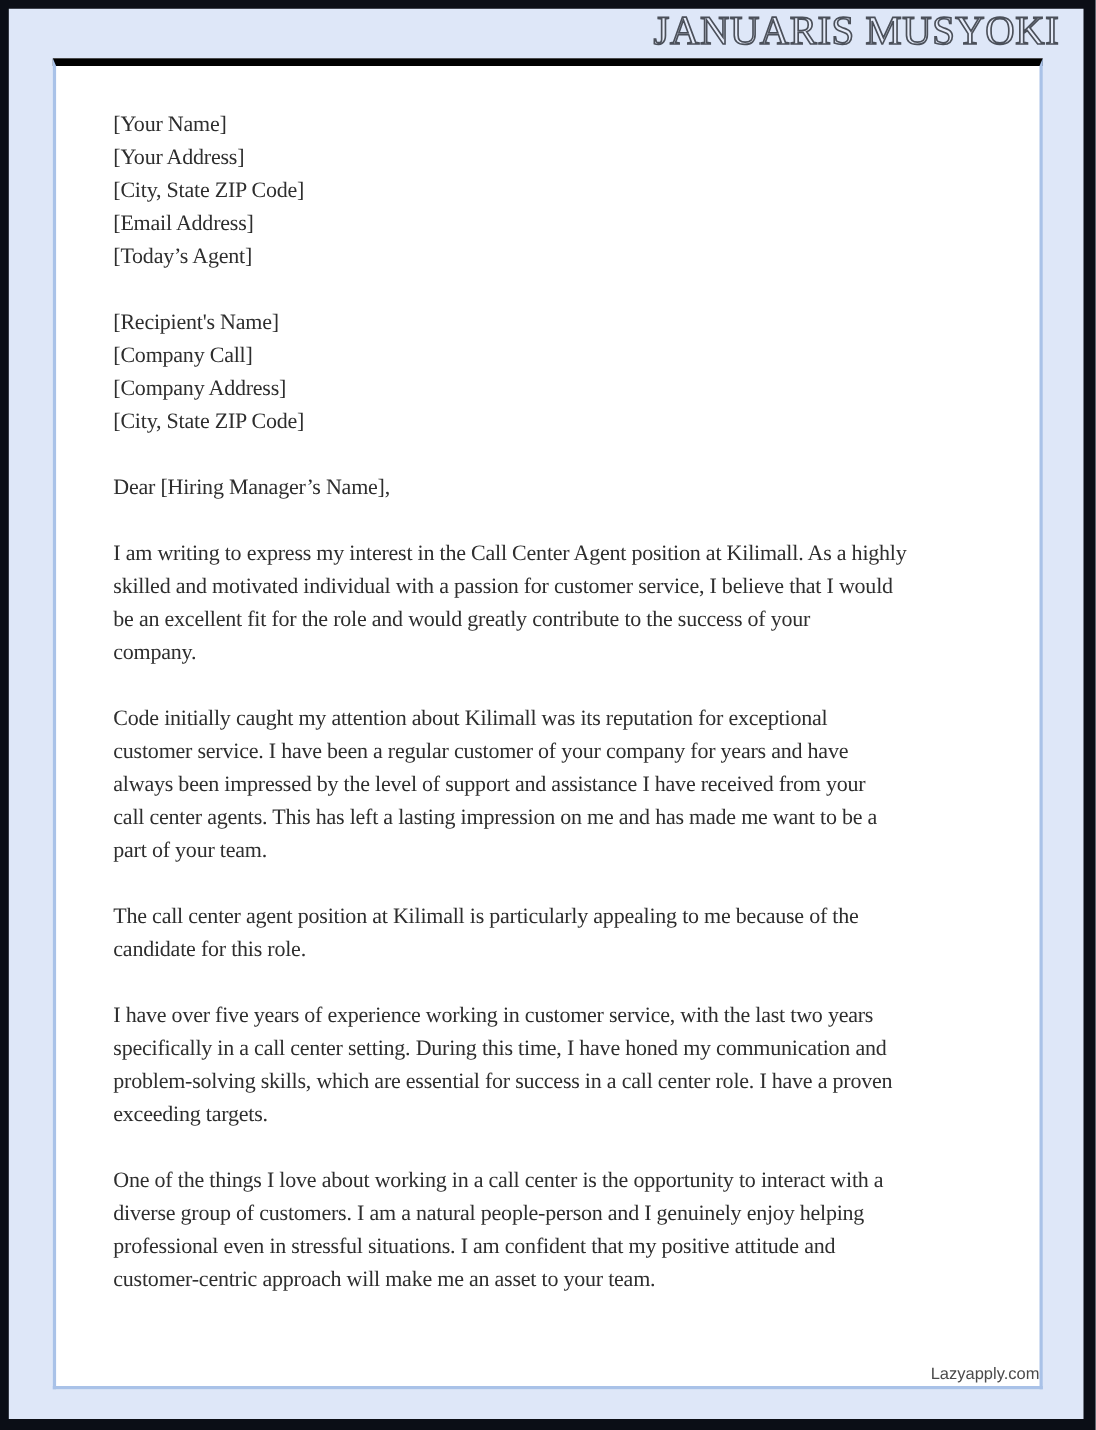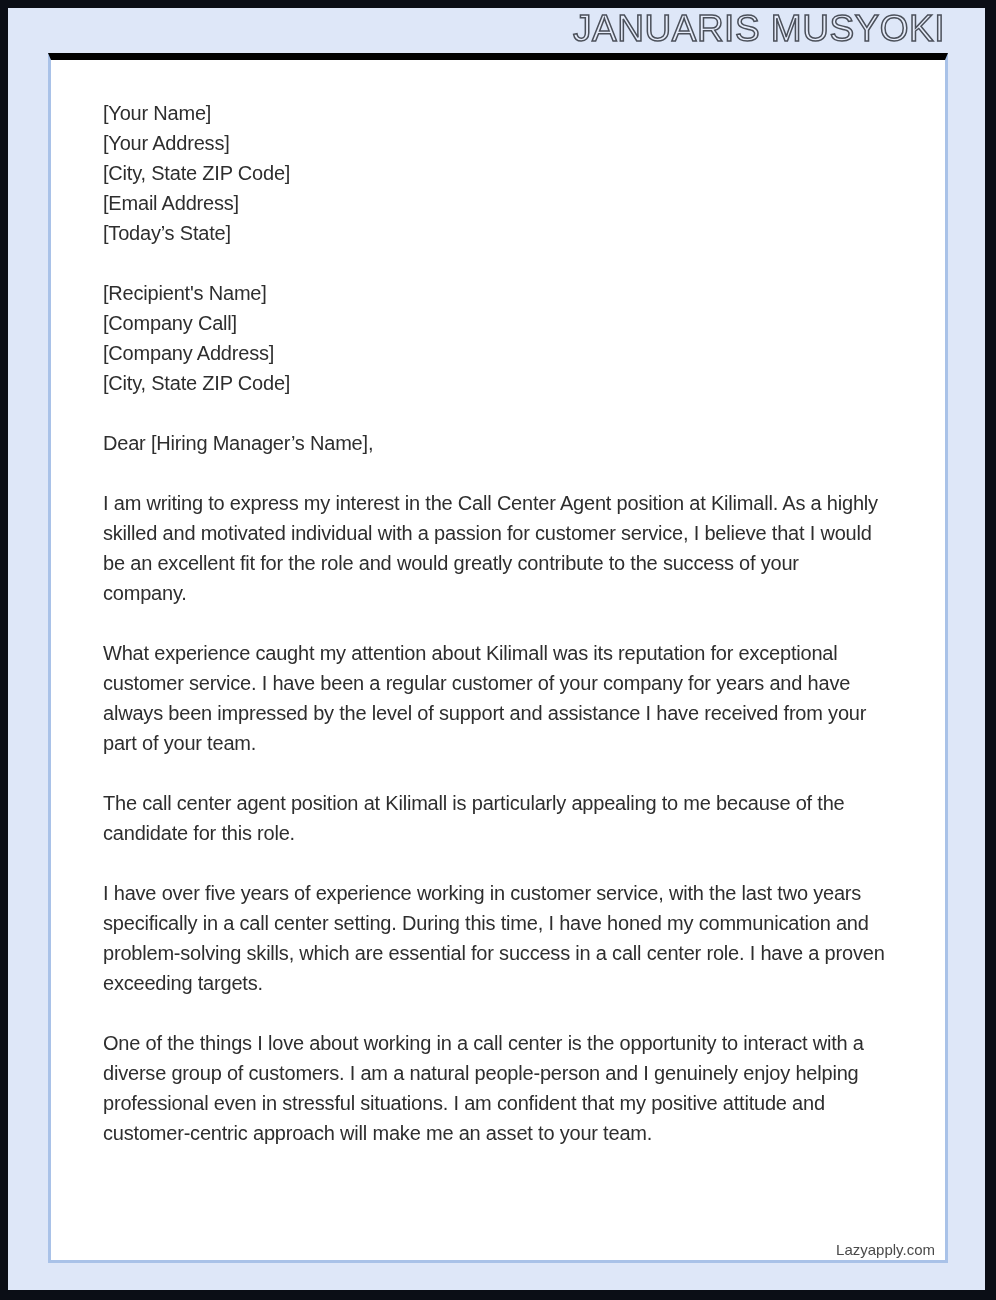--- a/index.html
+++ b/index.html
@@ -18,29 +18,30 @@
     box-sizing: border-box;
     border-style: solid;
     border-color: var(--frame, #0b0e16);
     border-width: 8px 11px 10px 8px;
     pointer-events: none;
     z-index: 10;
   }
   .brand {
     position: absolute;
     top: 7px;
-    right: 51px;
+    right: 33px;
     font-size: 37px;
     line-height: 44px;
     font-weight: 400;
     letter-spacing: 0.5px;
     color: var(--heading_fill, #e6ecfa);
     -webkit-text-stroke: 1.5px var(--heading_outline, #4b505a);
     white-space: nowrap;
     z-index: 2;
+    font-family: Liberation Serif, serif;
   }
   .paper {
     position: absolute;
     left: 48px;
     top: 53px;
     width: 900px;
     height: 1210px;
     box-sizing: border-box;
     background: var(--paper, #ffffff);
     border: 3px solid var(--paper_border, #a9c2e8);
@@ -50,26 +51,27 @@
   .content {
     padding: 38px 0 0 52px;
     color: var(--body_text, #2e2e2e);
     font-size: 20px;
   }
   .line {
     height: 30px;
     line-height: 30px;
     white-space: nowrap;
     letter-spacing: -0.2px;
+    font-family: Liberation Serif, serif;
   }
   .block, .salutation-wrap, .para { margin: 0 0 30px 0; }
   .para:last-child { margin-bottom: 16px; }
   .watermark {
     position: absolute;
-    right: 10px;
+    right: 0;
     bottom: 0px;
     font-size: 15px;
     line-height: 20px;
     color: var(--watermark_text, #4a4a4a);
     background: transparent;
     text-decoration: none;
     cursor: pointer;
   }
 </style>
 </head>
@@ -78,21 +80,21 @@
 <div class="brand">JANUARIS MUSYOKI</div>
 
 <div class="paper">
   <div class="content">
 
     <div class="block">
         <div class="line">[Your Name]</div>
         <div class="line">[Your Address]</div>
         <div class="line">[City, State ZIP Code]</div>
         <div class="line">[Email Address]</div>
-        <div class="line">[Today’s State]</div>
+        <div class="line">[Today’s Agent]</div>
       </div>
 
     <div class="block">
         <div class="line">[Recipient's Name]</div>
         <div class="line">[Company Call]</div>
         <div class="line">[Company Address]</div>
         <div class="line">[City, State ZIP Code]</div>
       </div>
 
     <div class="salutation-wrap">
@@ -100,23 +102,24 @@
     </div>
 
     <div>
         <div class="para">
           <div class="line">I am writing to express my interest in the Call Center Agent position at Kilimall. As a highly</div>
           <div class="line">skilled and motivated individual with a passion for customer service, I believe that I would</div>
           <div class="line">be an excellent fit for the role and would greatly contribute to the success of your</div>
           <div class="line">company.</div>
         </div>
         <div class="para">
-          <div class="line">What experience caught my attention about Kilimall was its reputation for exceptional</div>
+          <div class="line">Code initially caught my attention about Kilimall was its reputation for exceptional</div>
           <div class="line">customer service. I have been a regular customer of your company for years and have</div>
           <div class="line">always been impressed by the level of support and assistance I have received from your</div>
+          <div class="line">call center agents. This has left a lasting impression on me and has made me want to be a</div>
           <div class="line">part of your team.</div>
         </div>
         <div class="para">
           <div class="line">The call center agent position at Kilimall is particularly appealing to me because of the</div>
           <div class="line">candidate for this role.</div>
         </div>
         <div class="para">
           <div class="line">I have over five years of experience working in customer service, with the last two years</div>
           <div class="line">specifically in a call center setting. During this time, I have honed my communication and</div>
           <div class="line">problem-solving skills, which are essential for success in a call center role. I have a proven</div>

